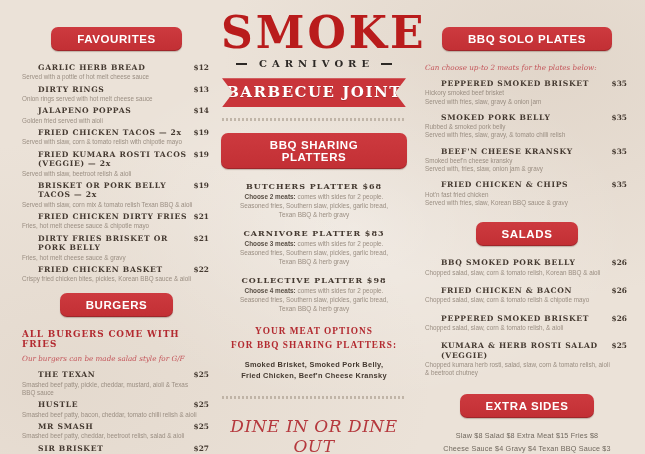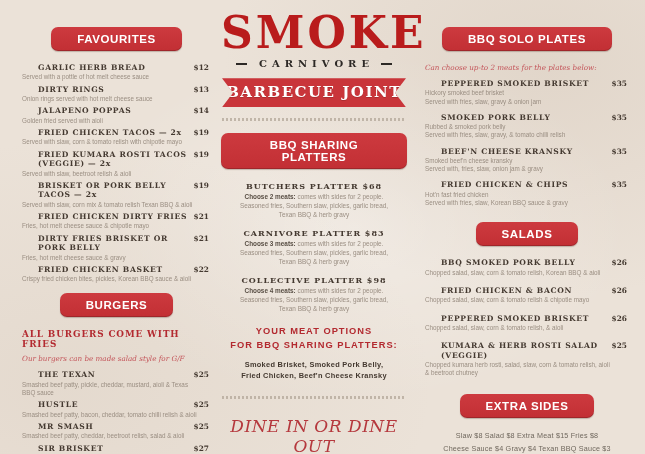--- a/index.html
+++ b/index.html
@@ -58,21 +58,21 @@
   .divider{height:3px;width:184px;margin:11px auto 12px;
            background:repeating-linear-gradient(90deg,#b2a698 0 2px,transparent 2px 4px);
            opacity:.75;}
 
   .platter{margin-bottom:8px;}
   .pname{font-family:"DejaVu Serif",serif;font-weight:bold;font-size:8px;
          letter-spacing:1px;color:#443930;margin-bottom:2px;}
   .pdesc{font-size:6.4px;color:#9a8e82;line-height:1.4;padding:0 16px;}
   .pdesc .lead{color:#584e44;font-weight:bold;}
 
-  .meatopt{color:#b32a30;font-family:Liberation Sans, sans-serif;font-weight:bold;
+  .meatopt{color:#b32a30;font-family:Liberation Serif, serif;font-weight:bold;
            font-size:9.3px;letter-spacing:1px;line-height:1.55;margin-top:10px;}
   .meats{font-weight:bold;font-size:7.4px;color:#443930;margin-top:6px;
          line-height:1.55;letter-spacing:.3px;}
 
   .dine{font-family:"DejaVu Serif",serif;font-style:italic;font-size:17px;
         color:#b5383d;letter-spacing:.5px;margin-top:17px;}
 
   .salads-btn{margin-top:15px;text-align:right;}
   .sides-btn{margin-top:16px;}
   .sides-line{text-align:center;font-size:7.2px;color:#6f675d;line-height:1.8;letter-spacing:.2px;}

